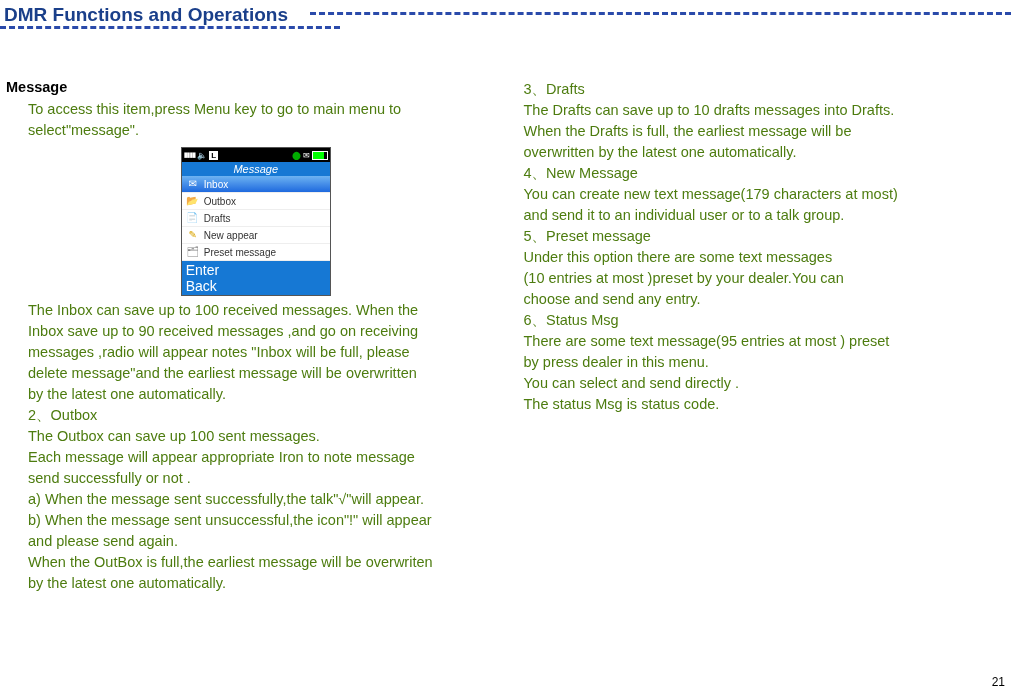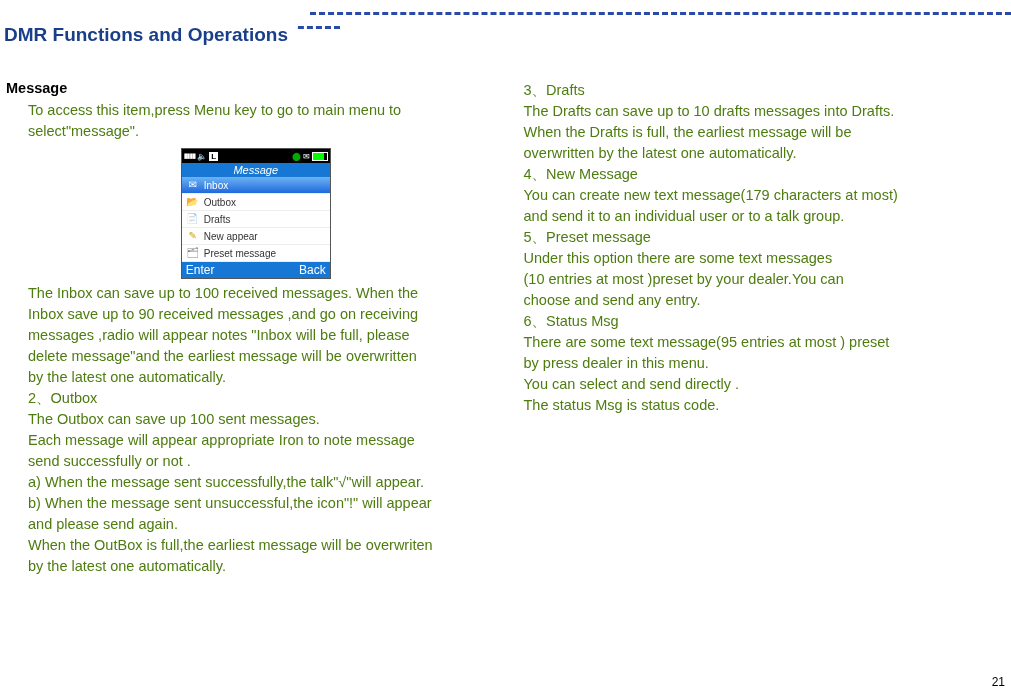--- a/index.html
+++ b/index.html
@@ -18,41 +18,40 @@
   .header-title {
     color: #1a3f8a;
     font-size: 19px;
     font-weight: bold;
     padding-left: 4px;
     background: #fff;
     display: inline-block;
     position: relative;
     z-index: 2;
     padding-right: 8px;
-    margin-top: 20px;
   }
   .dashed-line-top {
     position: absolute;
     top: 12px;
     left: 310px;
     right: 0;
     border-top: 3px dashed #2a4aaa;
     z-index: 1;
   }
   .dashed-line-bottom {
     position: absolute;
     top: 26px;
     left: 0;
     width: 340px;
     border-top: 3px dashed #2a4aaa;
     z-index: 1;
   }
   .content {
     display: flex;
-    margin-top: 34px;
+    margin-top: 53px;
   }
   .left-col {
     width: 50%;
     padding-left: 6px;
     padding-right: 20px;
   }
   .right-col {
     width: 50%;
     padding-left: 20px;
     padding-right: 10px;
@@ -126,22 +125,23 @@
   .ic-inbox { color:#fff; }
   .ic-outbox { color:#d9a400; }
   .ic-drafts { color:#d9a400; }
   .ic-new { color:#d9a400; }
   .ic-preset { color:#888; }
   .softkeys {
     background: #1678d4;
     color: #fff;
     display: flex;
     justify-content: space-between;
-    font-size: 12px;
+    font-size: 14px;
     padding: 1px 4px;
+    flex-direction: column;
   }
   .page-num {
     position: absolute;
     bottom: 6px;
     right: 6px;
     font-size: 12px;
     margin-top: 16px;
   }
 </style>
 </head>

